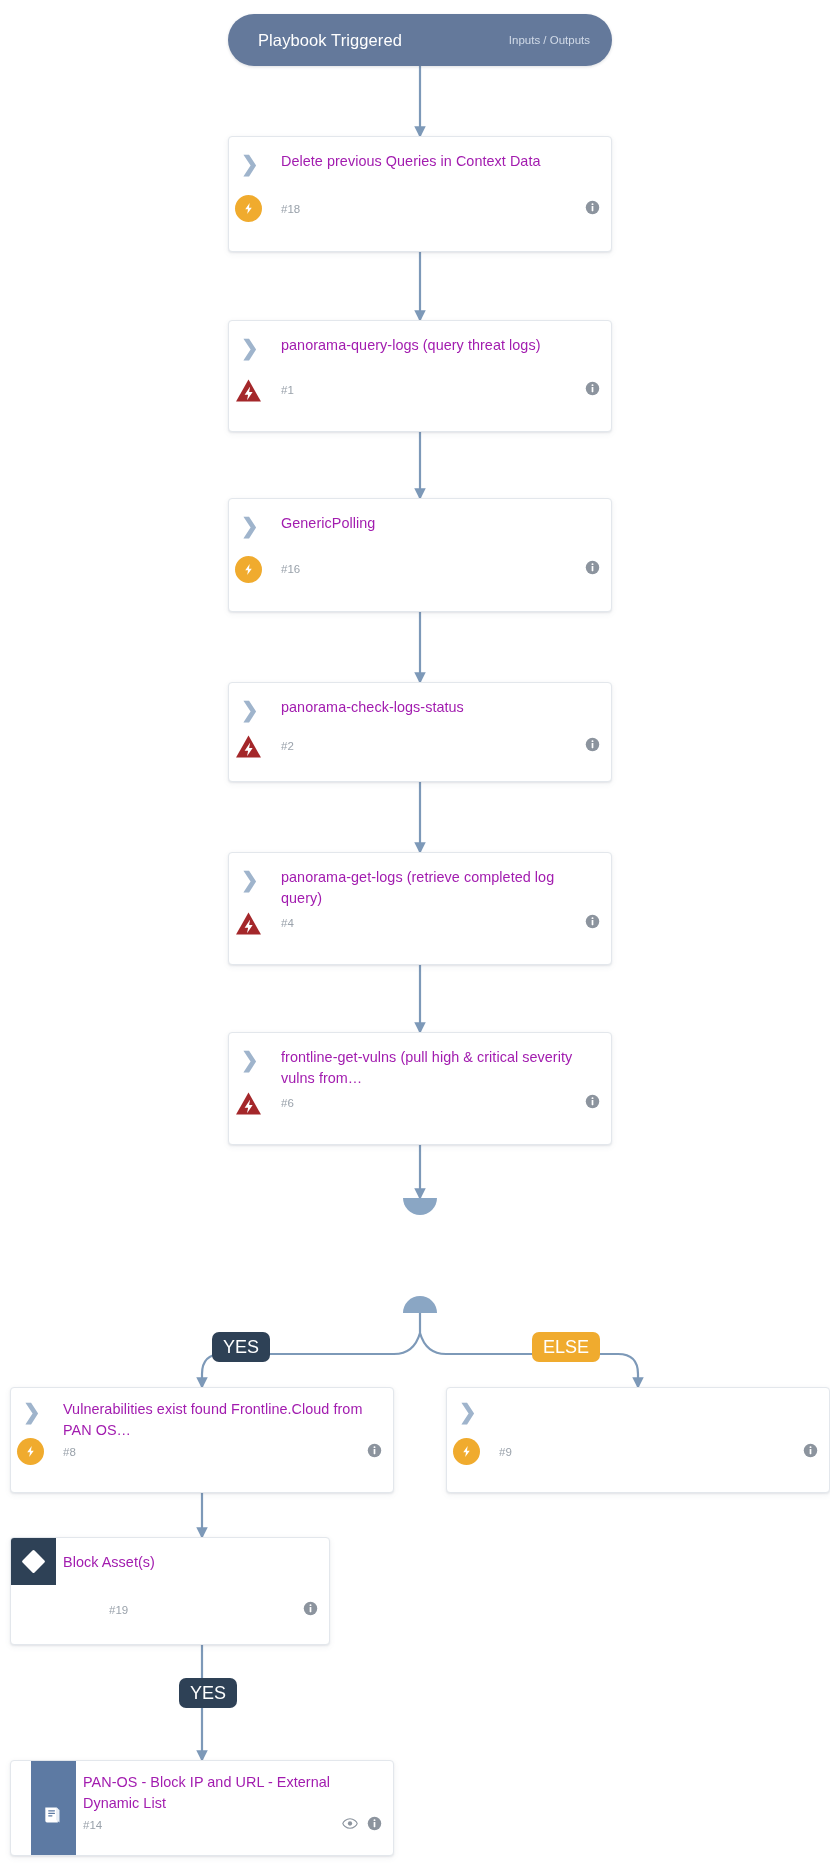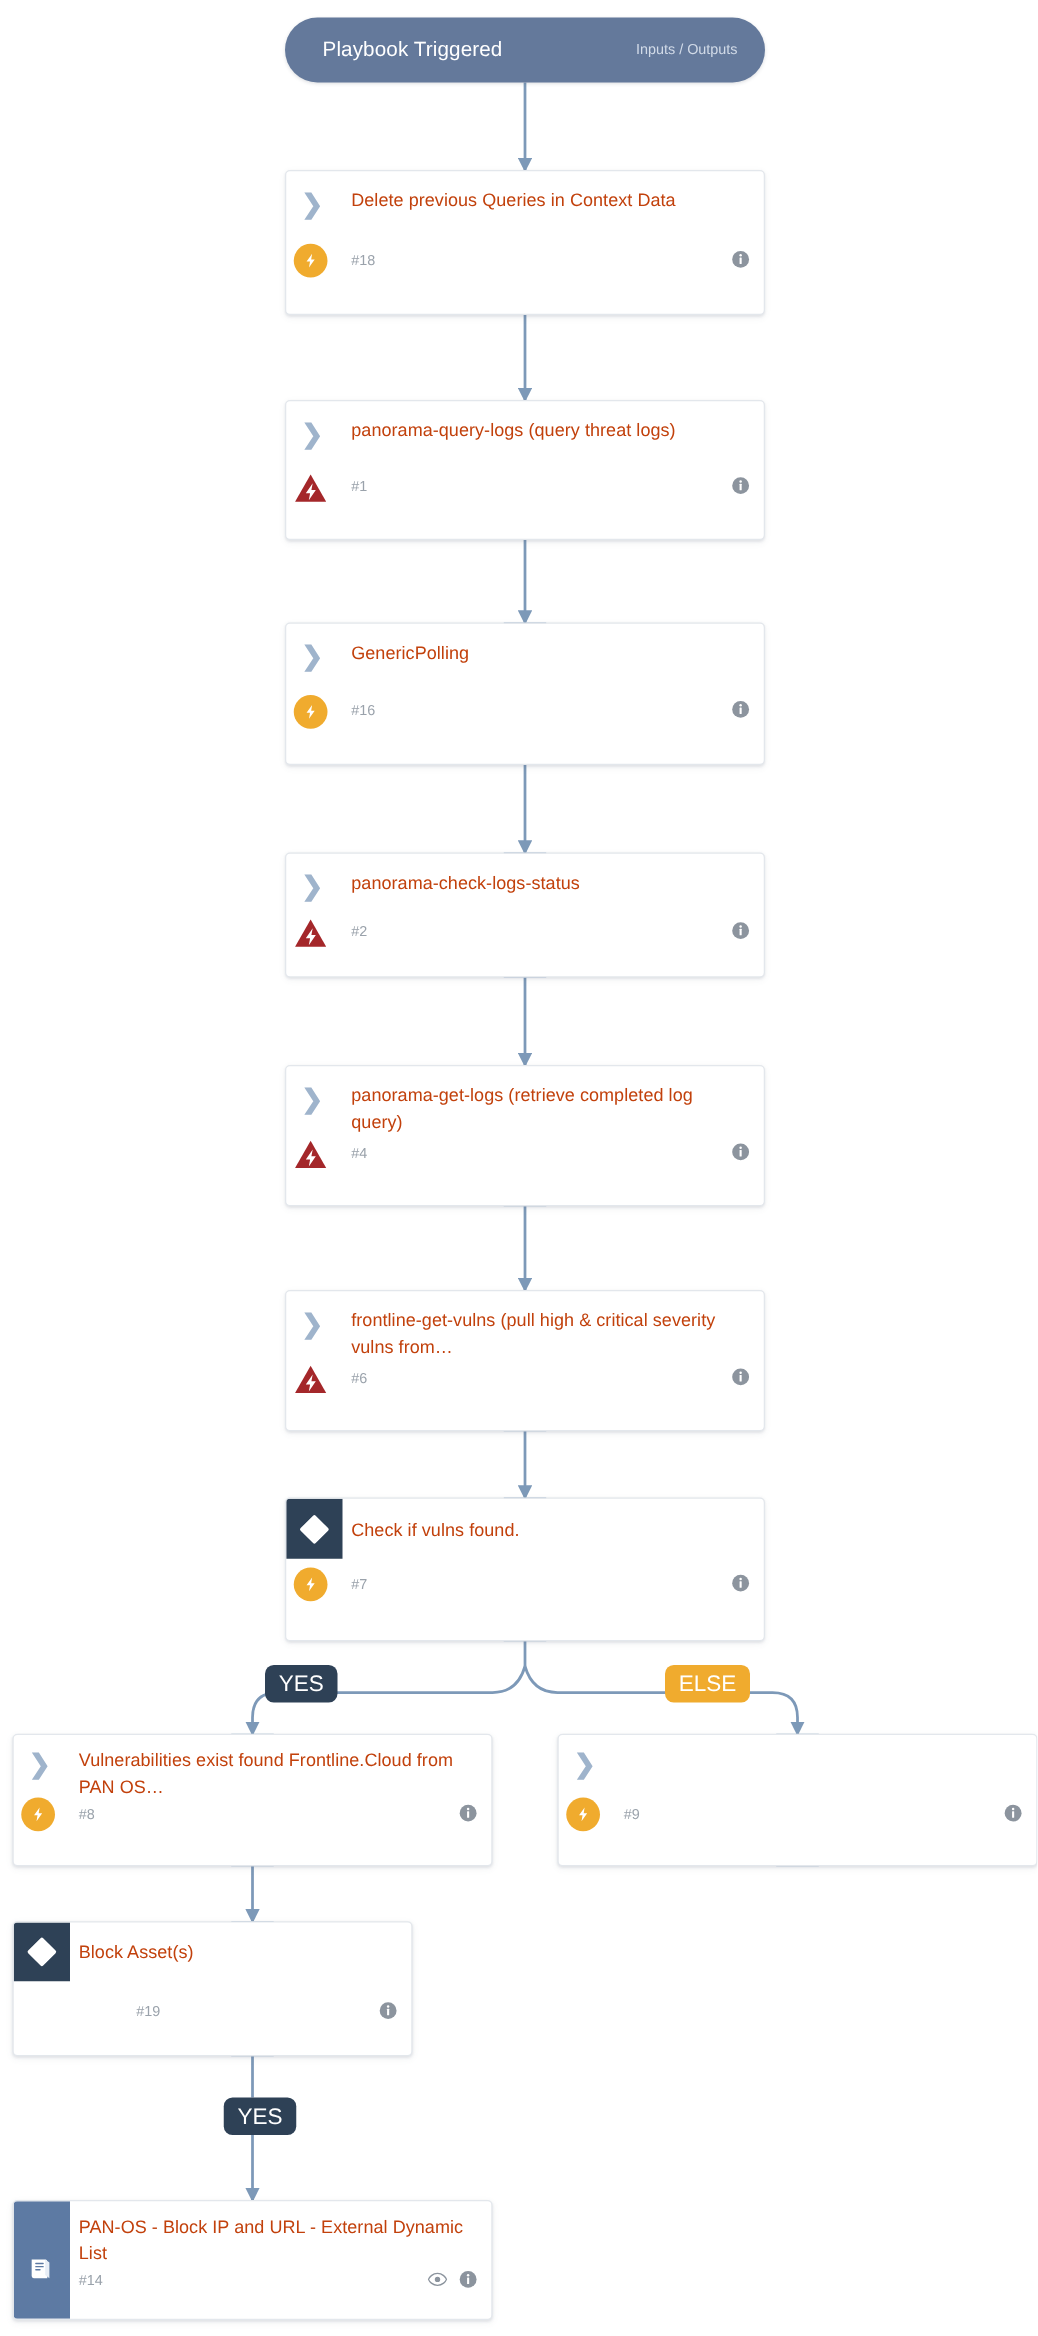--- a/index.html
+++ b/index.html
@@ -116,21 +116,21 @@
   }
   .badge.amber svg { width: 13px; height: 15px; }
   .badge.red { background: transparent; }
 
   
   .node-title {
     position: absolute;
     left: 52px;
     top: 14px;
     right: 14px;
-    color: #c2410c;
+    color: #a21caf;
     font-size: 14.4px;
     line-height: 20.5px;
     letter-spacing: .05px;
   }
   .node-id {
     position: absolute;
     left: 52px;
     color: #9aa2ab;
     font-size: 11.5px;
   }
@@ -369,41 +369,20 @@
       <div class="node-actions" style="top:61px;">
         <svg class="info-icon" width="15" height="15" viewBox="0 0 16 16">
           <circle cx="8" cy="8" r="7.2" fill="#8c949e"></circle>
             <rect x="7.1" y="6.4" width="1.8" height="5.6" rx=".5" fill="#fff"></rect>
             <circle cx="8" cy="4.4" r="1.05" fill="#fff"></circle>
         </svg>
       </div>
     </div>
   </div>
 
-  <div class="node" style="left:228px; top:1198px; width:384px; height:115px;">
-    <div class="node-inner">
-      <div class="cond-block">
-        <div class="cond-diamond"></div>
-      </div>
-      <div class="badge amber" style="top:55px;">
-        <svg viewBox="0 0 24 24">
-            <path fill="#fff" d="M14.2 2 6 13.2h5.1L9.6 22 18 10.4h-5.2z"></path>
-          </svg>
-      </div>
-      <div class="node-title" style="top:16px;">Check if vulns found.</div>
-      <div class="node-id" style="top:63px;">#7</div>
-      <div class="node-actions" style="top:60px;">
-        <svg class="info-icon" width="15" height="15" viewBox="0 0 16 16">
-          <circle cx="8" cy="8" r="7.2" fill="#8c949e"></circle>
-            <rect x="7.1" y="6.4" width="1.8" height="5.6" rx=".5" fill="#fff"></rect>
-            <circle cx="8" cy="4.4" r="1.05" fill="#fff"></circle>
-        </svg>
-      </div>
-    </div>
-  </div>
 
   <div class="chip yes" style="left:212px; top:1332px;">YES</div>
   <div class="chip else" style="left:532px; top:1332px;">ELSE</div>
 
   <div class="node" style="left:10px; top:1387px; width:384px; height:106px;">
     <div class="node-inner">
       <div class="icon-col">
         <span class="chev-icon" style="top:14px;">❯</span>
       </div>
       <div class="badge amber" style="top:50px;">
@@ -456,21 +435,21 @@
           <circle cx="8" cy="8" r="7.2" fill="#8c949e"></circle>
             <rect x="7.1" y="6.4" width="1.8" height="5.6" rx=".5" fill="#fff"></rect>
             <circle cx="8" cy="4.4" r="1.05" fill="#fff"></circle>
         </svg>
       </div>
     </div>
   </div>
 
   <div class="chip yes" style="left:179px; top:1678px;">YES</div>
 
-  <div class="node" style="left:10px; top:1760px; width:384px; height:96px;">
+  <div class="node" style="left:10px; top:1760px; width:384px; height:96px;padding-left:20px;">
     <div class="node-inner">
       <div class="sub-block">
         <svg class="book-icon" width="20" height="20" viewBox="0 0 24 24">
           <path d="M4 3h13a2 2 0 0 1 2 2v16H6a2 2 0 0 1-2-2z" fill="#ffffff"></path>
           <path d="M8 7h7M8 10h7M8 13h4" stroke="#5d7aa3" stroke-width="1.3" stroke-linecap="round"></path>
           <path d="M17 3 21 6v15l-4-3z" fill="#e8eef6"></path>
         </svg>
       </div>
       <div class="node-title" style="top:11px;">PAN-OS - Block IP and URL - External Dynamic List</div>
       <div class="node-id" style="top:58px;">#14</div>

